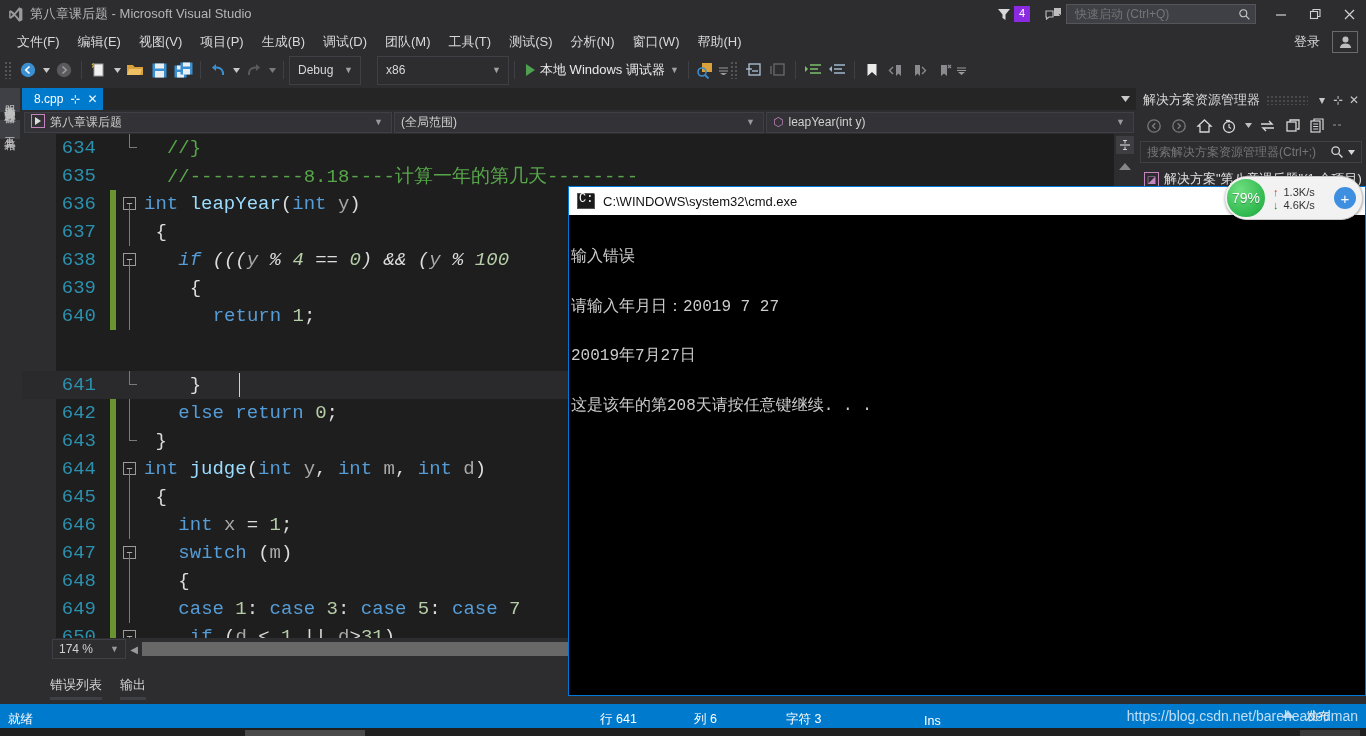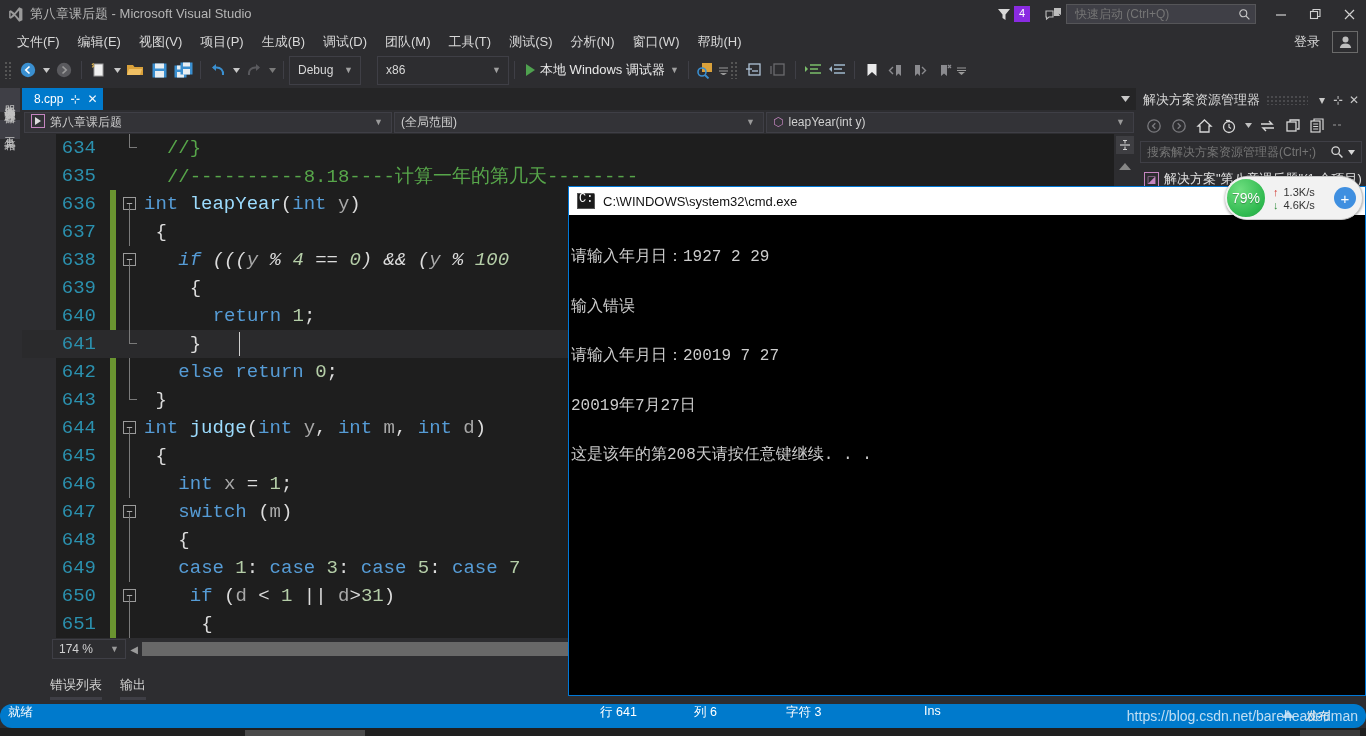--- a/index.html
+++ b/index.html
@@ -107,21 +107,21 @@
   .nav-c { flex: 1; }
   .cube { color: #c586c0; font-size: 12px; margin-right: 5px; }
 
   .codearea {
     position: absolute; left: 0; top: 46px; width: 1114px; height: 504px;
     background: #1e1e1e; overflow: hidden;
   }
   .gutter-bg { position: absolute; left: 0; top: 0; width: 34px; height: 504px; background: #2d2d30; }
   .codelines { position: absolute; left: 0; top: 0; }
   .cline { height: 28px; display: flex; align-items: center; position: relative; }
-  .cline.sel { background: #2a2a2c; }
+  .cline.sel { background: #2a2a2c; margin-top: 41px; }
   .lnum {
     width: 84px; text-align: right; padding-right: 10px;
     color: #2b91af; font-size: 19px; font-family: "Liberation Mono", "DejaVu Sans Mono", monospace;
   }
   .chgbar { width: 6px; height: 28px; margin-left: 4px; }
   .chg-green { background: #6a9430; }
   .chg-none { background: transparent; }
   .foldcol { width: 28px; height: 28px; position: relative; }
   .foldbox {
     position: absolute; left: 7px; top: 7px; width: 13px; height: 13px;
@@ -229,21 +229,21 @@
   .ns-up { color: #d0342c; font-size: 11px; }
   .ns-dn { color: #2e8b3a; font-size: 11px; }
   .ns-plus {
     width: 22px; height: 22px; border-radius: 50%; background: #3f8fe0;
     color: #fff; font-size: 15px; display: flex; align-items: center; justify-content: center; margin-right: 6px;
   }
 
   
   .statusbar {
     position: absolute; left: 0; top: 704px; width: 1366px; height: 24px;
-    background: #007acc; color: #fff; font-size: 12.5px; display: flex; align-items: flex-start; border-radius: 12px;
+    background: #007acc; color: #fff; font-size: 12.5px; display: flex; align-items: flex-end;
   }
   .sb-ready { padding-left: 8px; }
   .sb-cell { position: absolute; white-space: nowrap; }
   .watermark {
     position: absolute; right: 8px; top: 704px; height: 24px;
     display: flex; align-items: center; color: #cfe6f7; font-size: 14px; opacity: .92;
   }
   .wm-badge { position: absolute; right: 36px; top: 708px; color: #e8e8e8; font-size: 12px; }
   .wm-arrow { position: absolute; right: 72px; top: 710px; width: 0; height: 0;
     border-left: 6px solid transparent; border-right: 6px solid transparent; border-bottom: 8px solid #cfe6f7; opacity: .8; }
@@ -816,21 +816,20 @@
       </div>
     </div>
   </div>
 
   <div class="console">
     <div class="console-title">
       <div class="cmd-ico">C:\_</div>
       <div class="console-title-text">C:\WINDOWS\system32\cmd.exe</div>
     </div>
     <div class="console-body">
-      <div>请输入年月日：1927 2 29</div>
       <div>输入错误</div>
       <div>请输入年月日：20019 7 27</div>
       <div>20019年7月27日</div>
       <div>这是该年的第208天请按任意键继续. . .</div>
     </div>
   </div>
 
   <div class="netspeed">
     <div class="ns-circle">79%</div>
     <div class="ns-rates">

